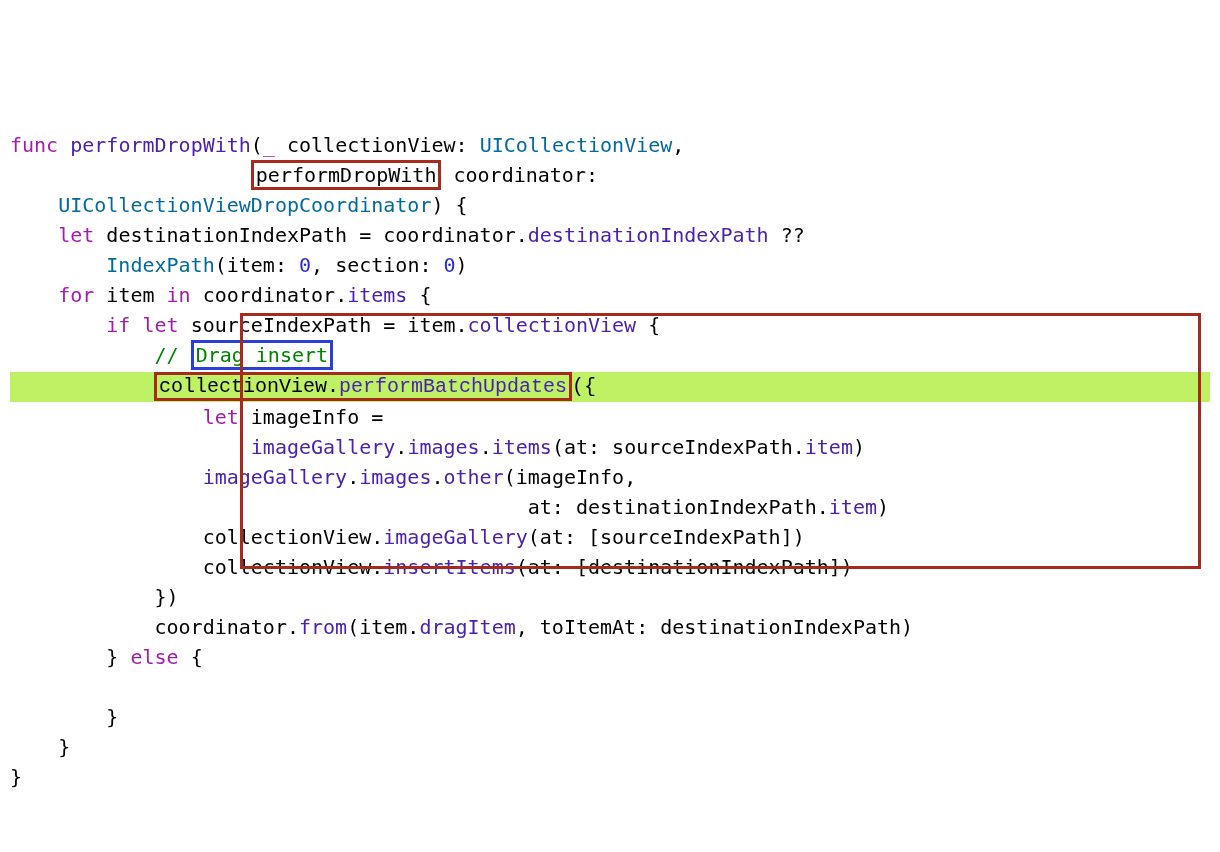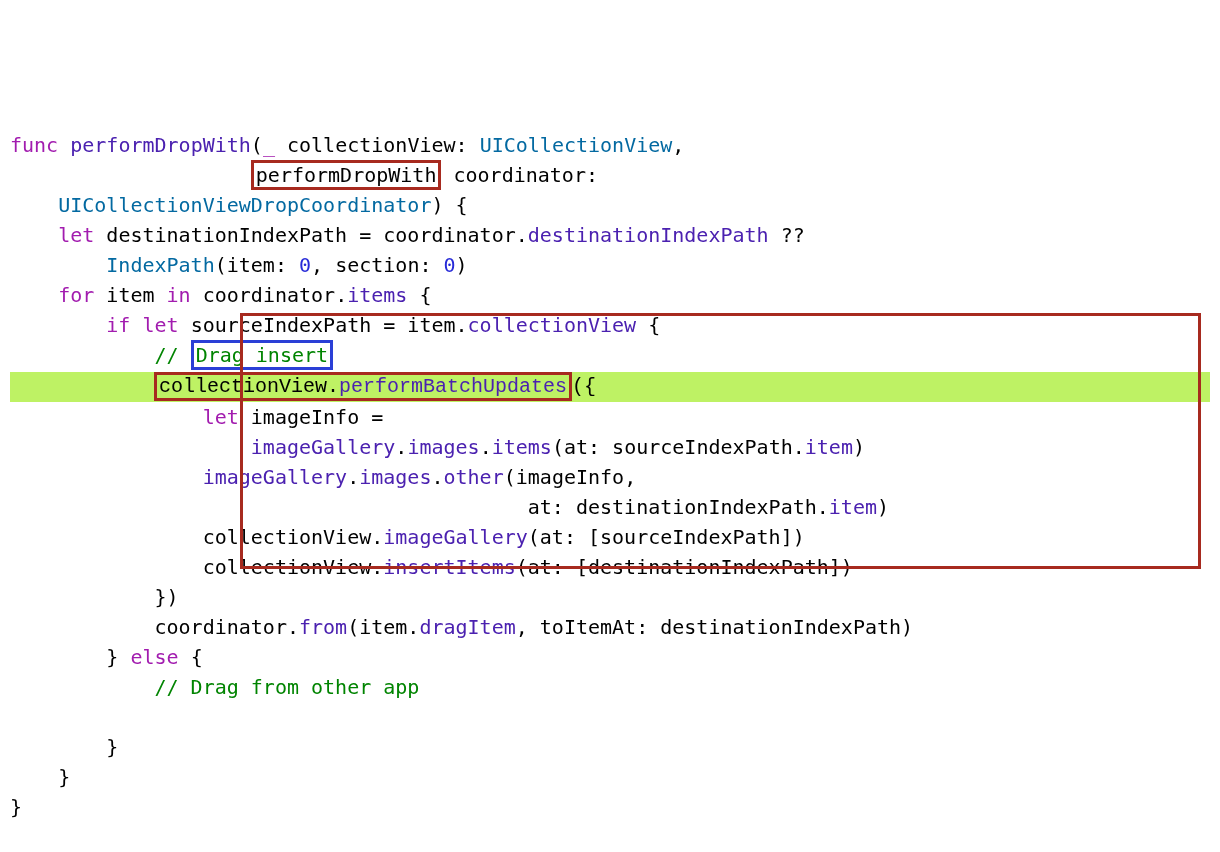--- a/index.html
+++ b/index.html
@@ -43,21 +43,20 @@
 <span class="hl">            <span class="box-red">collectionView.<span class="fn">performBatchUpdates</span></span>({</span>
                 <span class="kw">let</span> imageInfo =
                     <span class="fn">imageGallery</span>.<span class="fn">images</span>.<span class="fn">items</span>(at: sourceIndexPath.<span class="fn">item</span>)
                 <span class="fn">imageGallery</span>.<span class="fn">images</span>.<span class="fn">other</span>(imageInfo,
                                            at: destinationIndexPath.<span class="fn">item</span>)
                 collectionView.<span class="fn">imageGallery</span>(at: [sourceIndexPath])
                 collectionView.<span class="fn">insertItems</span>(at: [destinationIndexPath])
             })
             coordinator.<span class="fn">from</span>(item.<span class="fn">dragItem</span>, toItemAt: destinationIndexPath)
         } <span class="kw">else</span> {
-            <span class="cm">// Drag from other app</span>
 
         }
     }
 }
 </div>
 <div id="annotation-box" style="top: 313px; left: 240px; width: 955px; height: 250px;"></div>
 
 
 
 

